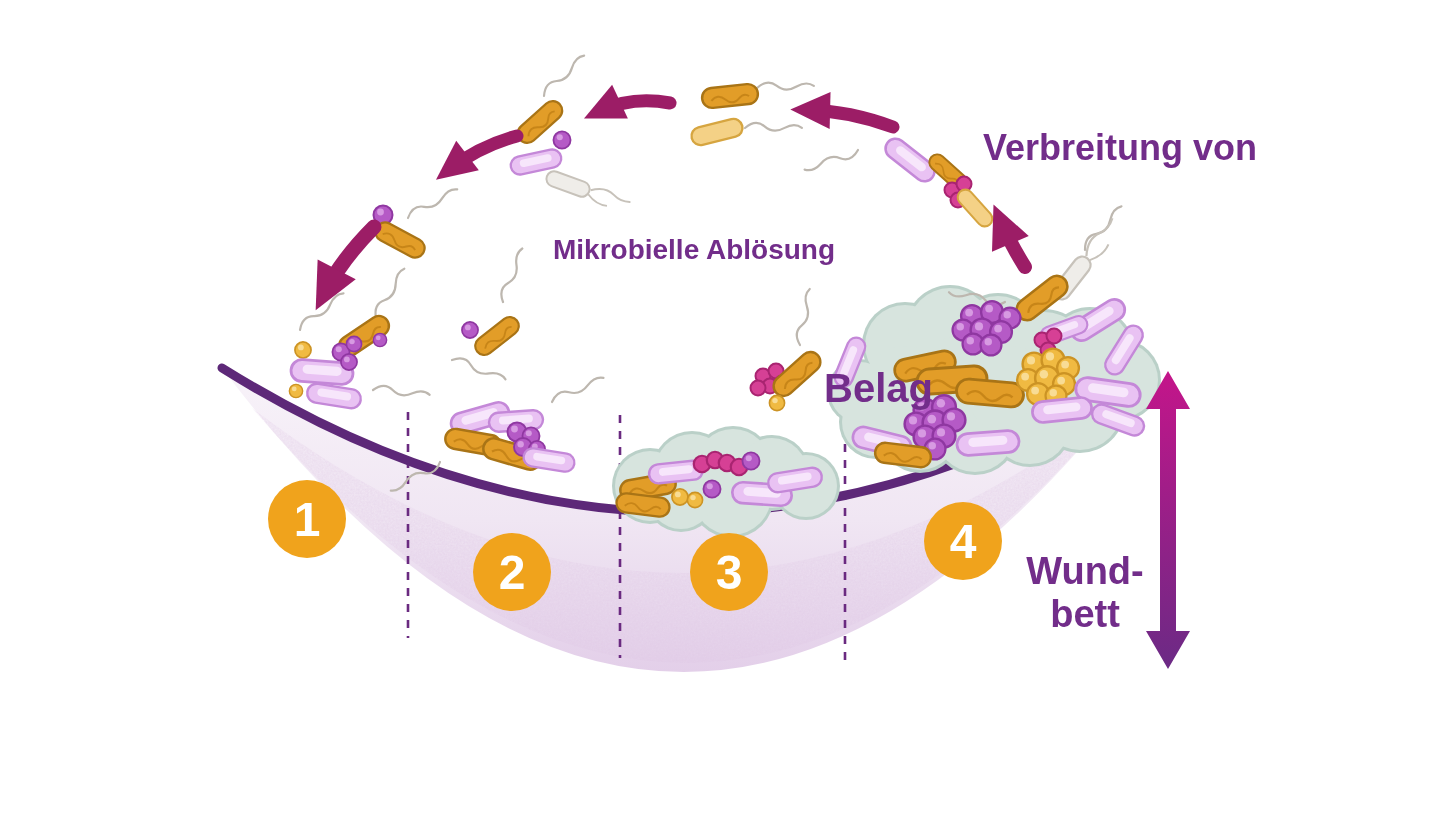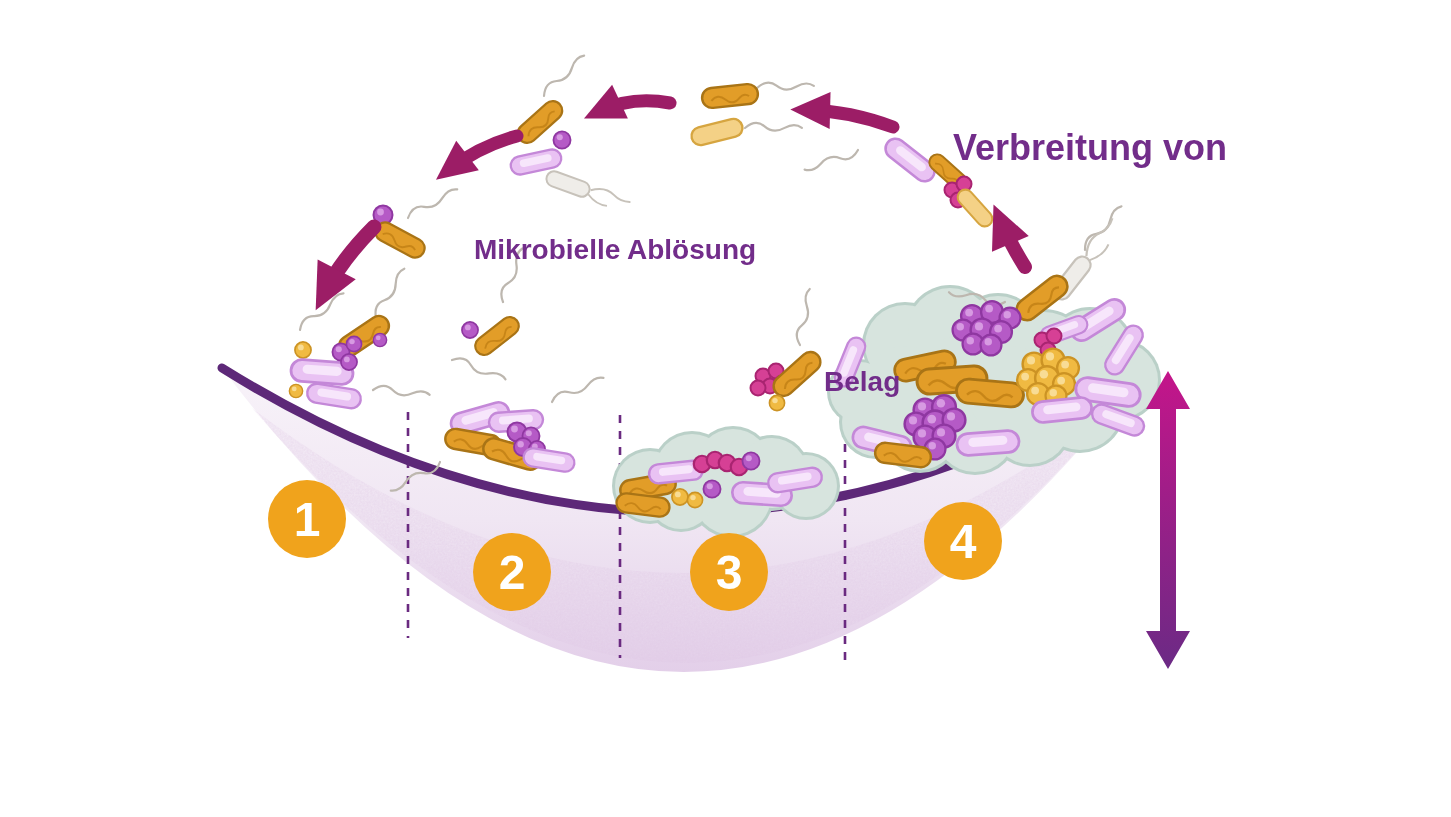--- a/index.html
+++ b/index.html
@@ -1,22 +1,22 @@
 <!DOCTYPE html>
 <html><head>
 <meta charset="utf-8">
 <style>
   html,body{margin:0;padding:0;background:#ffffff;}
   .canvas{position:relative;width:1451px;height:817px;background:#ffffff;overflow:hidden;
           font-family:"Liberation Sans",sans-serif;}
   svg.art{position:absolute;left:0;top:0;width:1451px;height:817px;}
-  .lbl{position:absolute;color:#722d8a;font-weight:bold;text-align:left;line-height:1.13;}
+  .lbl{position:absolute;color:#722d8a;font-weight:bold;text-align:center;line-height:1.13;}
   .lbl-spread{left:953px;top:128px;width:334px;font-size:36px;}
   .lbl-detach{left:474px;top:234px;width:440px;font-size:28px;}
-  .lbl-belag{left:824px;top:366px;width:120px;font-size:28px;text-align:left;}
+  .lbl-belag{left:824px;top:366px;width:120px;font-size:40px;text-align:left;}
   .lbl-wound{left:1016px;top:550px;width:138px;font-size:38px;}
   .stage-circle{position:absolute;width:78px;height:78px;border-radius:50%;background:#f0a31c;
                 color:#ffffff;display:flex;align-items:center;justify-content:center;
                 font-size:48px;font-weight:bold;}
   .s1{left:268px;top:480px;}
   .s2{left:473px;top:533px;}
   .s3{left:690px;top:533px;}
   .s4{left:924px;top:502px;}
 </style>
 </head>
@@ -287,20 +287,22 @@
     <div>Verbreitung von</div>
   </div>
 
   <div class="lbl lbl-detach">
     <div>Mikrobielle Ablösung</div>
   </div>
 
   <div class="lbl lbl-belag">Belag</div>
 
   <div class="lbl lbl-wound">
+    <div>Wund-</div>
+    <div>bett</div>
   </div>
 
   <div class="stage-circle s1">
     <span>1</span>
   </div>
   <div class="stage-circle s2">
     <span>2</span>
   </div>
   <div class="stage-circle s3">
     <span>3</span>

